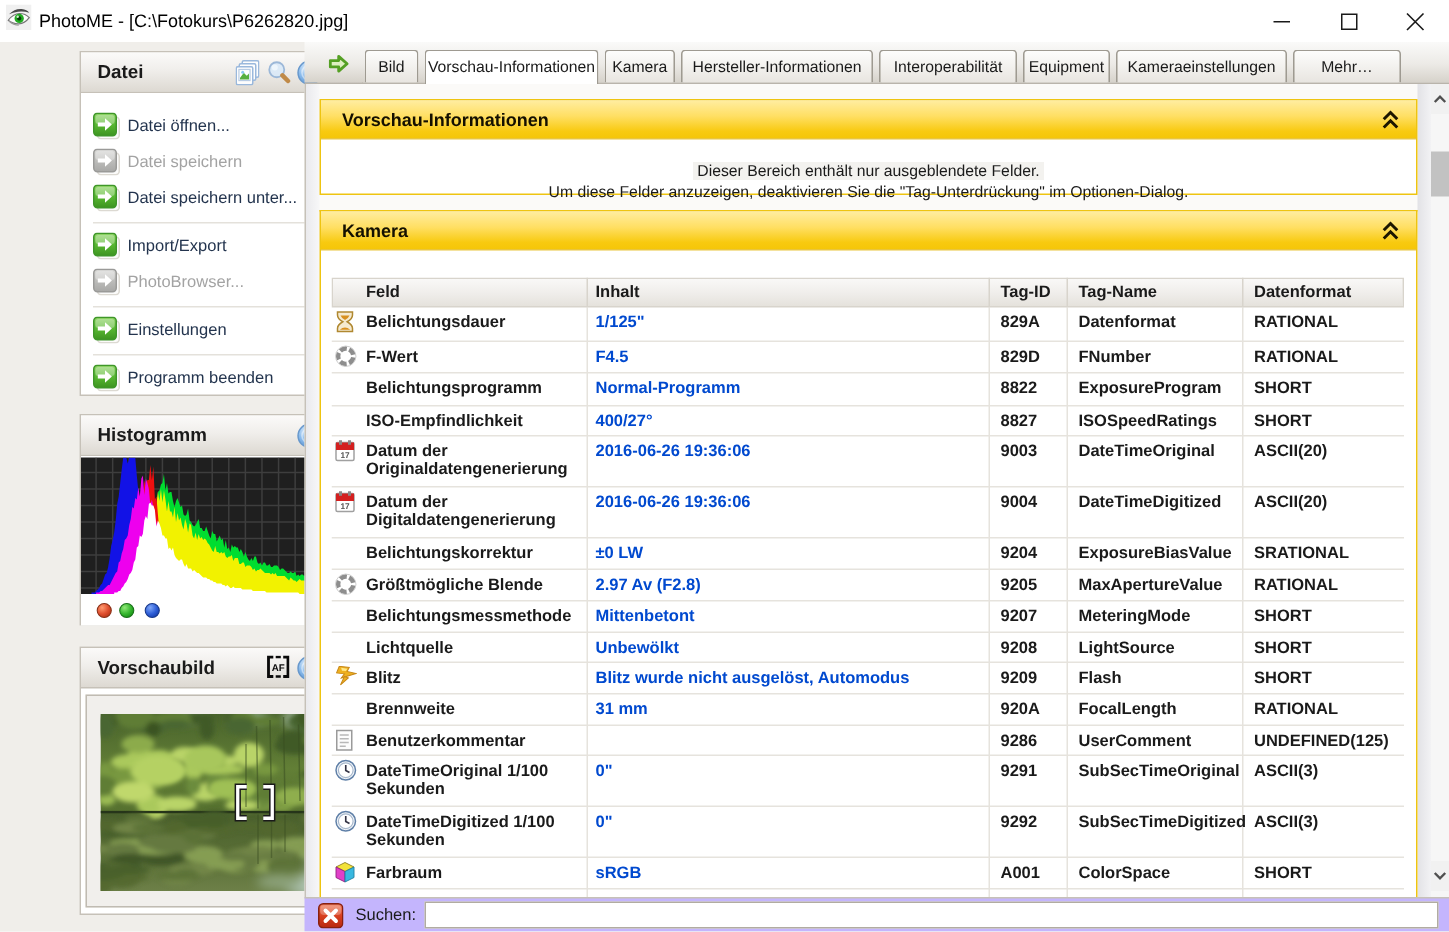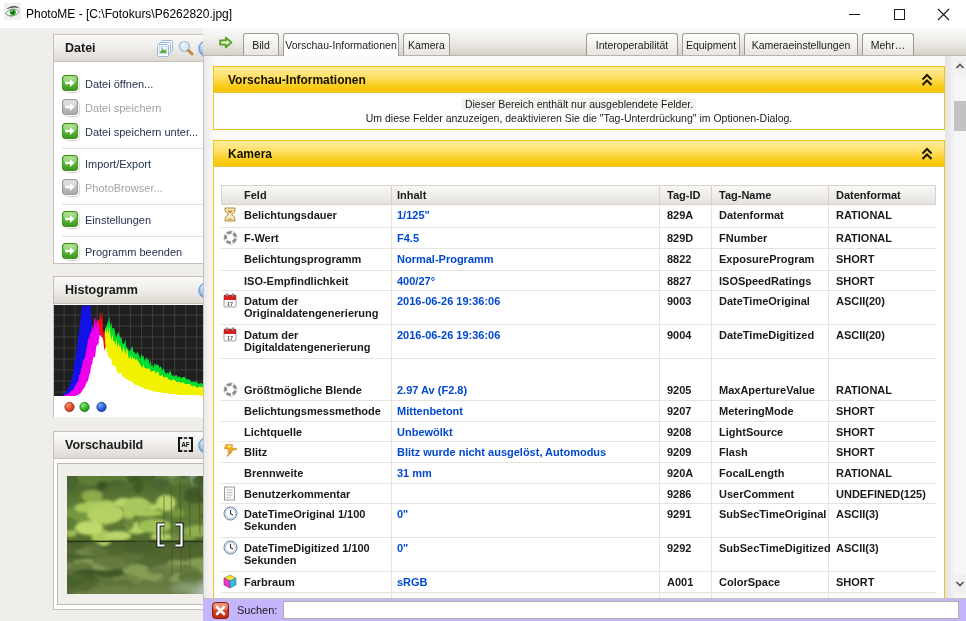--- a/index.html
+++ b/index.html
@@ -511,40 +511,41 @@
       </div>
   </div>
 
   <div id="tabbar">
     <svg width="14" height="13" style="position:absolute;left:16px;top:8px" viewBox="0 0 14 13">
       <path d="M1.2 4.4 L6.8 4.4 L6.8 1.6 L12.4 6.5 L6.8 11.4 L6.8 8.6 L1.2 8.6 Z" fill="#dff0c2" stroke="#55a024" stroke-width="1.9" stroke-linejoin="round"></path>
     </svg>
     <div class="tab" style="left:40px; width:36px;">Bild</div>
     <div class="tab act" style="left:80px; width:116px;">Vorschau-Informationen</div>
     <div class="tab" style="left:200px; width:47px;">Kamera</div>
+    <div class="tab" style="left:251px; width:128px;">Hersteller-Informationen</div>
     <div class="tab" style="left:383px; width:92px;">Interoperabilität</div>
     <div class="tab" style="left:479px; width:58px;">Equipment</div>
     <div class="tab" style="left:541px; width:114px;">Kameraeinstellungen</div>
-    <div class="tab" style="left:659px; width:52px;">Mehr…</div>
+    <div class="tab" style="left:659px; width:72px;">Mehr…</div>
   </div>
   <div id="content">
       <div style="position:absolute;left:0;top:0;width:9px;height:542px;background:linear-gradient(90deg,#eaeaed,#f7f7f8)"></div>
       <div style="position:absolute;left:741px;top:0;width:10px;height:542px;background:linear-gradient(90deg,#e2e2e6,#f4f4f6)"></div>
     <div class="sect" id="sec1" style="top:10px; height:64px;">
       <div class="shead">
           <b>Vorschau-Informationen</b>
           <svg class="chev" width="12" height="14" viewBox="0 0 12 14">
             <g fill="none" stroke="#1c1600" stroke-width="2">
               <path d="M1.5 6.5 L6 2 L10.5 6.5"></path>
               <path d="M1.5 12 L6 7.5 L10.5 12"></path>
             </g>
           </svg>
         </div>
       <div style="position:relative; height:37px; font-size:10.5px; line-height:14px; color:#1a1a1a; text-align:center;">
-        <div style="padding-top:4px"><span style="background:#f3f2ef; padding:0 3px;">Dieser Bereich enthält nur ausgeblendete Felder.</span></div>
+        <div style="padding-top:14px"><span style="background:#f3f2ef; padding:0 3px;">Dieser Bereich enthält nur ausgeblendete Felder.</span></div>
         <div>Um diese Felder anzuzeigen, deaktivieren Sie die "Tag-Unterdrückung" im Optionen-Dialog.</div>
       </div>
     </div>
     <div class="sect" id="sec2" style="top:84px; height:458px; border-bottom:none;">
       <div class="shead">
           <b>Kamera</b>
           <svg class="chev" width="12" height="14" viewBox="0 0 12 14">
             <g fill="none" stroke="#1c1600" stroke-width="2">
               <path d="M1.5 6.5 L6 2 L10.5 6.5"></path>
               <path d="M1.5 12 L6 7.5 L10.5 12"></path>
@@ -625,20 +626,27 @@
                 <path d="M1 2 L13 2 L13 7 L1 7 Z" fill="#d42020"></path>
                 <rect x="3" y="0.5" width="2" height="3" fill="#888"></rect>
                 <rect x="9" y="0.5" width="2" height="3" fill="#888"></rect>
                 <text x="7" y="12.5" font-size="5.5" fill="#555" text-anchor="middle" font-family="Liberation Sans">17</text>
               </svg></span>
             <span class="c1">Datum der<br>Digitaldatengenerierung</span>
             <span class="c2">2016-06-26 19:36:06</span>
             <span class="c3">9004</span>
             <span class="c4">DateTimeDigitized</span>
             <span class="c5">ASCII(20)</span>
+          </div>
+<div class="tr" style="top:174px;height:21px">
+            <span class="c1">Belichtungskorrektur</span>
+            <span class="c2">±0 LW</span>
+            <span class="c3">9204</span>
+            <span class="c4">ExposureBiasValue</span>
+            <span class="c5">SRATIONAL</span>
           </div>
 <div class="tr" style="top:195px;height:21px">
             <span class="c0"><svg width="15" height="15" viewBox="0 0 15 15">
                 <g transform="rotate(12 7.5 7.5)">
                   <circle cx="7.5" cy="7.5" r="5.1" fill="none" stroke="#8e8e8e" stroke-width="3" stroke-dasharray="4.6 1.7"></circle>
                 </g>
                 <circle cx="7.5" cy="7.5" r="6.8" fill="none" stroke="#c8c8c8" stroke-width="0.6"></circle>
               </svg></span>
             <span class="c1">Größtmögliche Blende</span>
             <span class="c2">2.97 Av (F2.8)</span>

